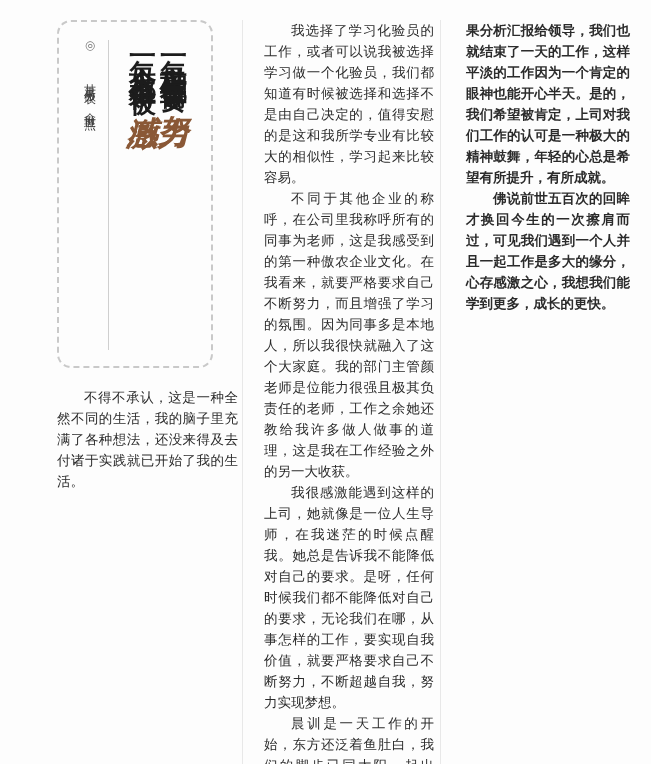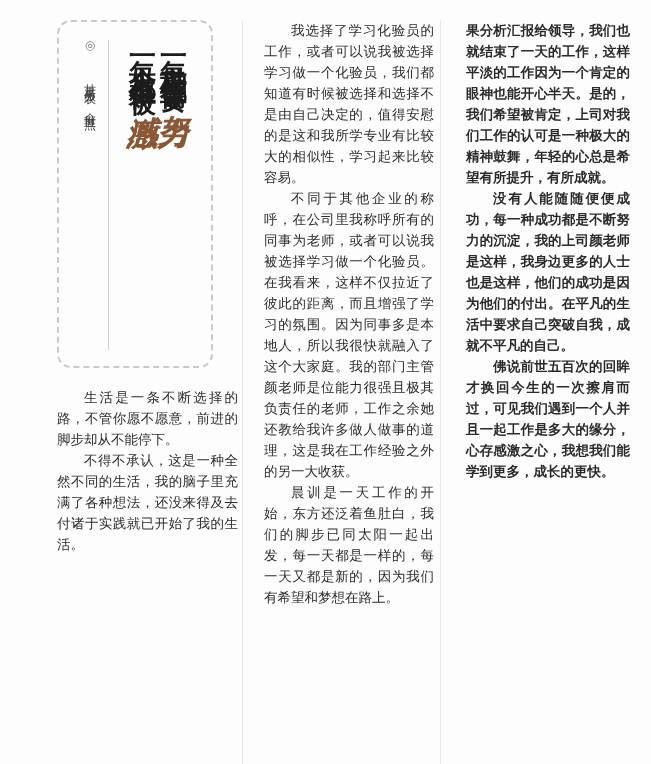--- a/index.html
+++ b/index.html
@@ -108,31 +108,30 @@
           <span class="title-black">每一种工作都需要</span>
           <span class="title-brush">努力</span>
         </div>
         <div class="title-col">
           <span class="title-black">每一个人都值得被</span>
           <span class="title-brush">感激</span>
         </div>
       </div>
     </div>
 
-    <p>生活是一条不断选择的路，不管你愿不愿意，前进的脚步却从不能停下。</p>
     <p>不得不承认，这是一种全然不同的生活，我的脑子里充满了各种想法，还没来得及去付诸于实践就已开始了我的生活。</p>
   </div>
 
   <div class="col col2">
     <p>我选择了学习化验员的工作，或者可以说我被选择学习做一个化验员，我们都知道有时候被选择和选择不是由自己决定的，值得安慰的是这和我所学专业有比较大的相似性，学习起来比较容易。</p>
-    <p>不同于其他企业的称呼，在公司里我称呼所有的同事为老师，或者可以说我被选择学习做一个化验员。在我看来，这样不仅拉近了彼此的距离，而且增强了学习的氛围。因为同事多是本地人，所以我很快就融入了这个大家庭。我的部门主管颜老师是位能力很强且极其负责任的老师，工作之余她还教给我许多做人做事的道理，这是我在工作经验之外的另一大收获。</p>
+    <p>不同于其他企业的称呼，在公司里我称呼所有的同事为老师，这是我感受到的第一种傲农企业文化。在我看来，就要严格要求自己不断努力，而且增强了学习的氛围。因为同事多是本地人，所以我很快就融入了这个大家庭。我的部门主管颜老师是位能力很强且极其负责任的老师，工作之余她还教给我许多做人做事的道理，这是我在工作经验之外的另一大收获。</p>
+    <p>我很感激能遇到这样的上司，她就像是一位人生导师，在我迷茫的时候点醒我。她总是告诉我不能降低对自己的要求。是呀，任何时候我们都不能降低对自己的要求，无论我们在哪，从事怎样的工作，要实现自我价值，就要严格要求自己不断努力，不断超越自我，努力实现梦想。</p>
     <p>晨训是一天工作的开始，东方还泛着鱼肚白，我们的脚步已同太阳一起出发，每一天都是一样的，每一天又都是新的，因为我们有希望和梦想在路上。</p>
 
   </div>
 
   <div class="col col3">
     <p class="cont">果分析汇报给领导，我们也就结束了一天的工作，这样平淡的工作因为一个肯定的眼神也能开心半天。是的，我们希望被肯定，上司对我们工作的认可是一种极大的精神鼓舞，年轻的心总是希望有所提升，有所成就。</p>
-    <p>没有人能随随便便成功，每一种成功都是不断努力的沉淀，我的上司颜老师是这样，我身边更多的人士也是这样，他们的成功是因为他们的付出。在平凡的生活中要求自己突破自我，成就不平凡的自己。</p>
     <p>佛说前世五百次的回眸才换回今生的一次擦肩而过，可见我们遇到一个人并且一起工作是多大的缘分，心存感激之心，我想我们能学到更多，成长的更快。</p>
 
   </div>
 
 </div>
 
 </body></html>

